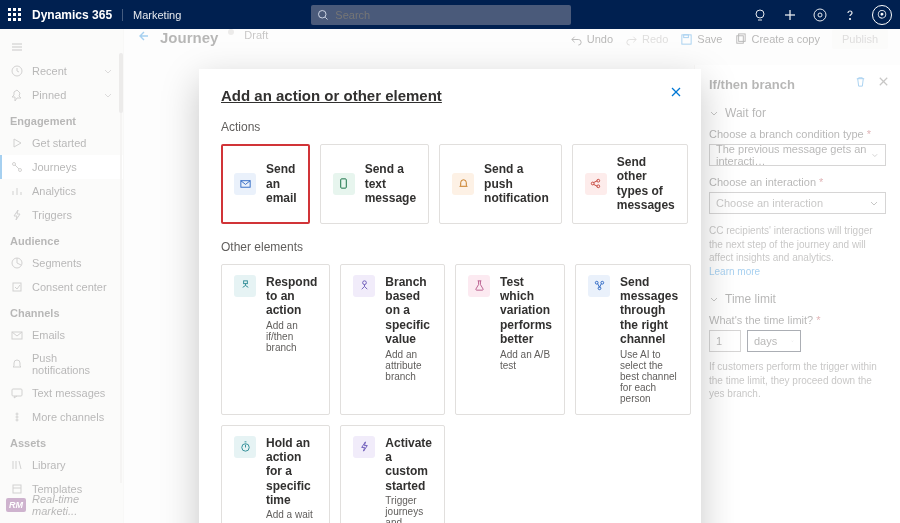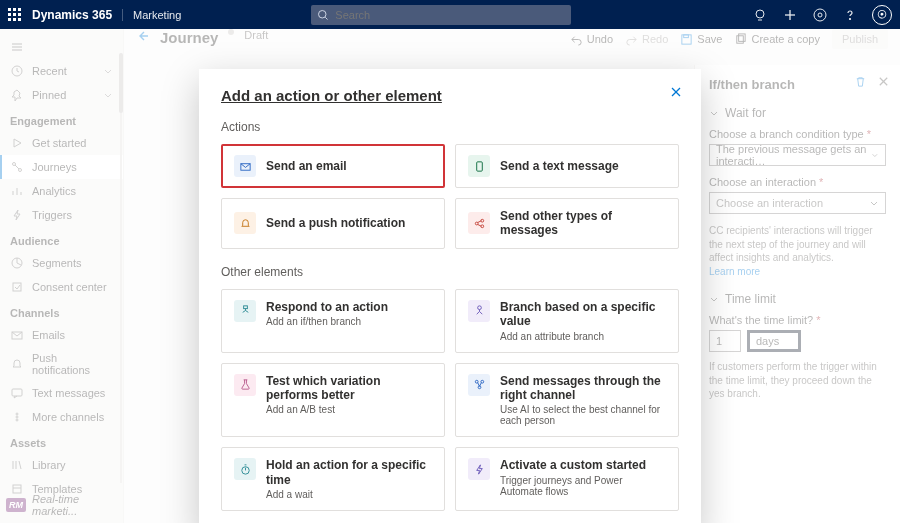--- a/index.html
+++ b/index.html
@@ -53,35 +53,35 @@
   .rp-actions { position: absolute; top: 10px; right: 10px; display: flex; gap: 10px; color: #0078d4; }
   .rp-sec-head { display: flex; align-items: center; gap: 6px; font-weight: 400; font-size: 12px; margin: 14px 0 8px; }
   .rp-label { font-size: 11px; color: #323130; margin-bottom: 4px; }
   .req::after { content: " *"; color: #a4262c; }
   .rp-select { border: 1px solid #8a8886; height: 22px; width: 100%; display: flex; align-items: center; padding: 0 6px; font-size: 11px; color: #323130; justify-content: space-between; margin-bottom: 10px; }
   .rp-select.placeholder { color: #605e5c; }
   .rp-note { font-size: 10px; color: #605e5c; line-height: 1.35; }
   .rp-link { color: #0078d4; }
   .tl-row { display: flex; gap: 6px; margin-top: 4px; }
   .tl-num { border: 1px solid #8a8886; width: 32px; height: 22px; display: flex; align-items: center; padding: 0 6px; }
-  .tl-unit { border: 3px solid #0f172a; width: 54px; height: 22px; display: flex; align-items: center; padding: 0 6px; justify-content: space-between; gap: 14px; }
+  .tl-unit { border: 1px solid #0f172a; width: 54px; height: 22px; display: flex; align-items: center; padding: 0 6px; justify-content: space-between; gap: 14px; }
 
   
   .zoombar { position: absolute; bottom: 12px; left: 50%; transform: translateX(-50%); display: flex; align-items: center; gap: 14px; font-size: 12px; color: #323130; }
   .zoombar .btn { color: #605e5c; }
   .reset-btn { background: #fff; border: 1px solid #e1dfdd; padding: 4px 10px; border-radius: 2px; color: #605e5c; font-size: 11px; }
 
   
   .overlay { position: absolute; inset: 29px 0 0 0; background: rgba(255,255,255,0.65); display: flex; align-items: flex-start; justify-content: center; padding-top: 40px; }
   .modal { width: 502px; background: #fff; box-shadow: 0 12px 36px rgba(0,0,0,.22); padding: 18px 22px 22px; }
   .modal-title { font-size: 15px; font-weight: 600; text-decoration: underline; }
   .modal-close { position: absolute; right: 18px; top: 16px; color: #0078d4; }
   .modal { position: relative; }
   .m-sec { font-size: 12px; color: #605e5c; margin: 16px 0 10px; }
-  .cards { display: grid; grid-template-columns: 1fr 1fr; gap: 10px; }
+  .cards { display: grid; grid-template-columns: 1fr 1fr 1fr 1fr; gap: 10px; }
   .card { border: 1px solid #e1dfdd; border-radius: 2px; padding: 10px 12px; display: flex; gap: 10px; align-items: flex-start; cursor: pointer; background: #fff; }
   .card.highlight { border: 2px solid #d13438; padding: 9px 11px; }
   .cicon { width: 22px; height: 22px; border-radius: 3px; flex: none; display: flex; align-items: center; justify-content: center; font-size: 12px; }
   .c-blue { background: #eaf1fb; color: #2b66c3; }
   .c-green { background: #e7f5ee; color: #0b6a3d; }
   .c-orange { background: #fdf1e5; color: #c27214; }
   .c-red { background: #fdeceb; color: #c24036; }
   .c-teal { background: #e6f3f4; color: #2b8a94; }
   .c-purple { background: #f1ecfa; color: #6a57b8; }
   .c-pink { background: #fceaf1; color: #b85b8c; }

